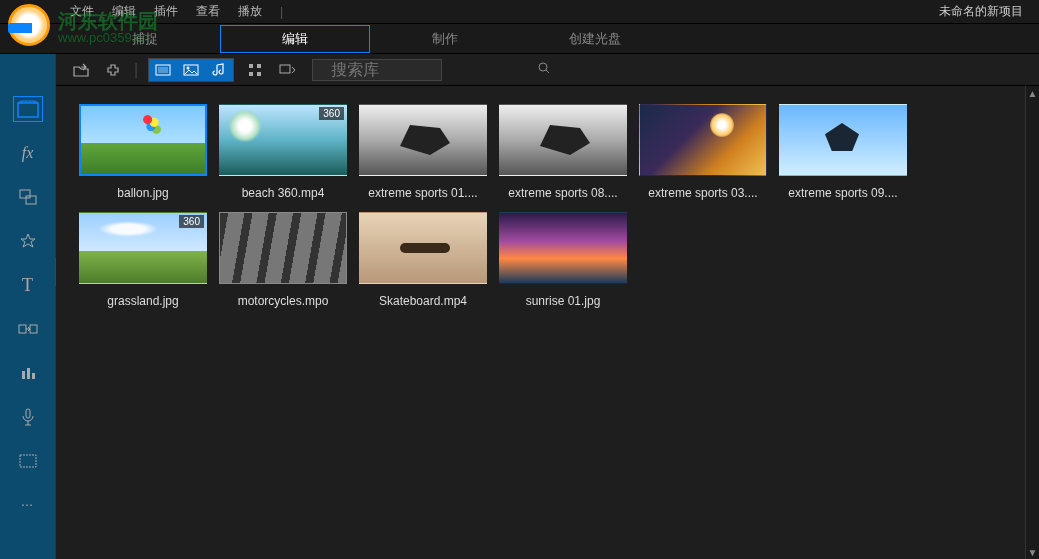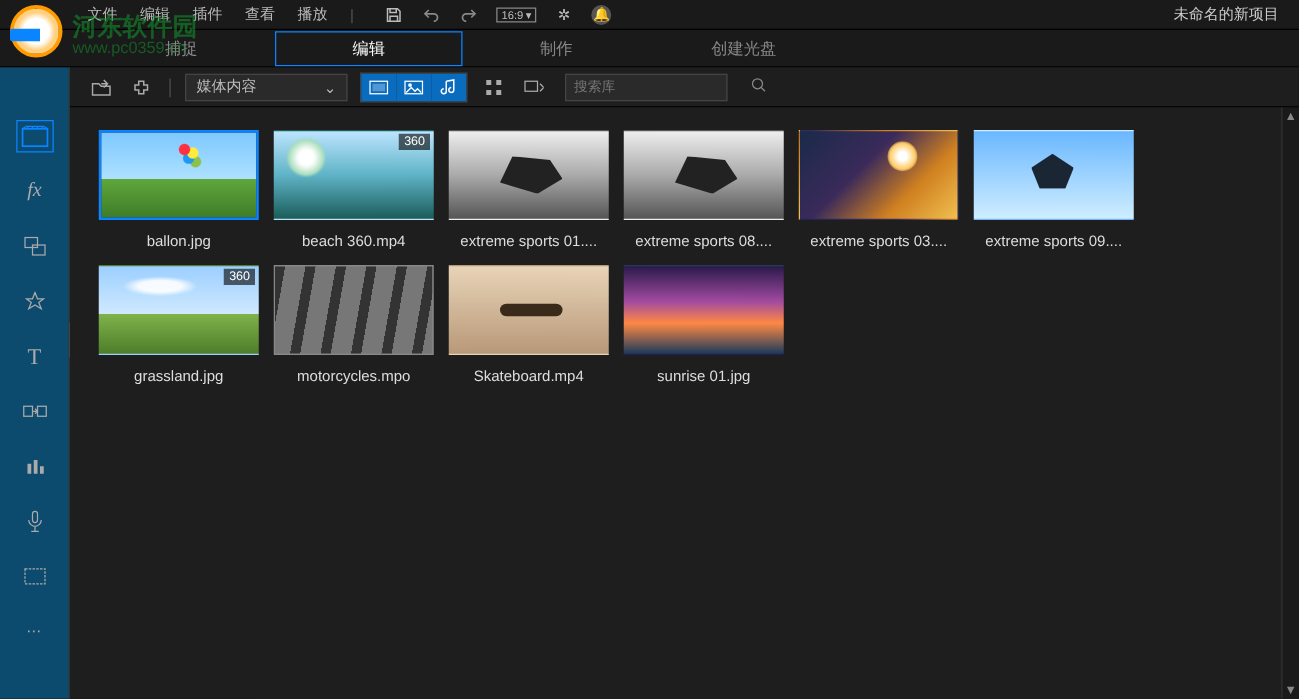--- a/index.html
+++ b/index.html
@@ -20,21 +20,21 @@
 .modebar .mode-tab.active { border:1px solid #0a84ff; color:#fff; }
 
 
 .toolbar { height:32px; background:#1e1e1e; display:flex; align-items:center; padding-left:70px; gap:10px; border-bottom:1px solid #000; }
 .toolbar .tb-btn { width:22px; height:22px; display:flex; align-items:center; justify-content:center; cursor:pointer; color:#aaa; }
 .toolbar .dropdown { background:#2a2a2a; border:1px solid #444; height:22px; width:130px; display:flex; align-items:center; padding:0 8px; font-size:12px; justify-content:space-between; cursor:pointer; }
 .toolbar .filter-group { display:flex; gap:0; border:1px solid #444; }
 .toolbar .filter-btn { width:28px; height:22px; display:flex; align-items:center; justify-content:center; background:#2a2a2a; cursor:pointer; }
 .toolbar .filter-btn.active { background:#0a6cbf; }
 .toolbar .search-box { background:#2a2a2a; border:1px solid #444; height:22px; width:130px; display:flex; align-items:center; padding:0 6px; font-size:12px; margin-left:4px; }
-.toolbar .search-box input { background:transparent; border:none; color:#888; outline:none; flex:1; font-size:11px; }
+.toolbar .search-box input { background:transparent; border:none; color:#888; outline:none; flex:1; font-size:16px;margin-left:12px; }
 
 
 .sidebar { position:absolute; left:0; top:54px; bottom:0; width:56px; background:#0c4a6e; border-right:1px solid #333; display:flex; flex-direction:column; align-items:center; padding-top:42px; gap:18px; }
 .sidebar .side-btn { width:30px; height:26px; display:flex; align-items:center; justify-content:center; color:#aaa; cursor:pointer; font-size:16px; }
 .sidebar .side-btn.active { color:#0a84ff; border:1px solid #0a84ff; }
 .sidebar .expand-handle { position:absolute; right:-14px; top:204px; width:14px; height:28px; background:#2a2a2a; border:1px solid #444; display:flex; align-items:center; justify-content:center; font-size:10px; color:#888; cursor:pointer; }
 
 
 .content { position:absolute; left:56px; right:14px; top:86px; bottom:0; background:#1e1e1e; overflow-y:auto; padding:18px 20px; }
 .media-grid { display:flex; flex-wrap:wrap; gap:12px 6px; align-content:flex-start; }
@@ -89,43 +89,20 @@
   <span class="wm-url">www.pc0359.cn</span>
 </div>
 
 <div class="menubar">
   <span class="menu-item">文件</span>
   <span class="menu-item">编辑</span>
   <span class="menu-item">插件</span>
   <span class="menu-item">查看</span>
   <span class="menu-item">播放</span>
   <span style="color:#555">|</span>
-  <div class="menu-icons">
-    <span class="icon-btn">
-        <svg width="14" height="14" viewBox="0 0 14 14">
-          <path d="M2 2h8l2 2v8H2z M4 2v3h5V2 M4 12v-4h6v4" fill="none" stroke="#bbb" stroke-width="1.2"></path>
-        </svg>
-      </span>
-    <span class="icon-btn">
-        <svg width="14" height="14" viewBox="0 0 14 14">
-          <path d="M5 3 2 6l3 3M2 6h7a3 3 0 0 1 0 6" fill="none" stroke="#888" stroke-width="1.4"></path>
-        </svg>
-      </span>
-    <span class="icon-btn">
-        <svg width="14" height="14" viewBox="0 0 14 14">
-          <path d="M9 3l3 3-3 3M12 6H5a3 3 0 0 0 0 6" fill="none" stroke="#888" stroke-width="1.4"></path>
-        </svg>
-      </span>
-    <span class="ratio-box">
-        <span>16:9</span>
-        <span>▾</span>
-      </span>
-    <span class="icon-btn">✲</span>
-    <span class="icon-btn" style="background:#555;border-radius:50%;width:16px;height:16px;color:#222;font-size:11px;">🔔</span>
-  </div>
   <span class="spacer"></span>
   <span class="project-name">未命名的新项目</span>
 </div>
 
 <div class="modebar">
   <div class="mode-tab">捕捉</div>
   <div class="mode-tab active">编辑</div>
   <div class="mode-tab">制作</div>
   <div class="mode-tab">创建光盘</div>
 </div>
@@ -135,24 +112,20 @@
       <svg width="16" height="14" viewBox="0 0 16 14">
         <path d="M1 4h5l2 2h7v7H1z M10 1l3 3-3 3M13 4H8" fill="none" stroke="#aaa" stroke-width="1.2"></path>
       </svg>
     </span>
   <span class="tb-btn">
       <svg width="14" height="14" viewBox="0 0 14 14">
         <path d="M5 2h4v3h3v4h-3v3H5V9H2V5h3z" fill="none" stroke="#aaa" stroke-width="1.2"></path>
       </svg>
     </span>
   <span style="color:#444">|</span>
-  <div class="dropdown">
-    <span>媒体内容</span>
-    <span>⌄</span>
-  </div>
   <div class="filter-group">
     <span class="filter-btn active">
         <svg width="16" height="12" viewBox="0 0 16 12">
           <rect x="1" y="1" width="14" height="10" fill="none" stroke="#fff"></rect>
           <rect x="3" y="3" width="10" height="6" fill="#fff" opacity=".3"></rect>
         </svg>
       </span>
     <span class="filter-btn active">
         <svg width="16" height="12" viewBox="0 0 16 12">
           <rect x="1" y="1" width="14" height="10" fill="none" stroke="#fff"></rect>

